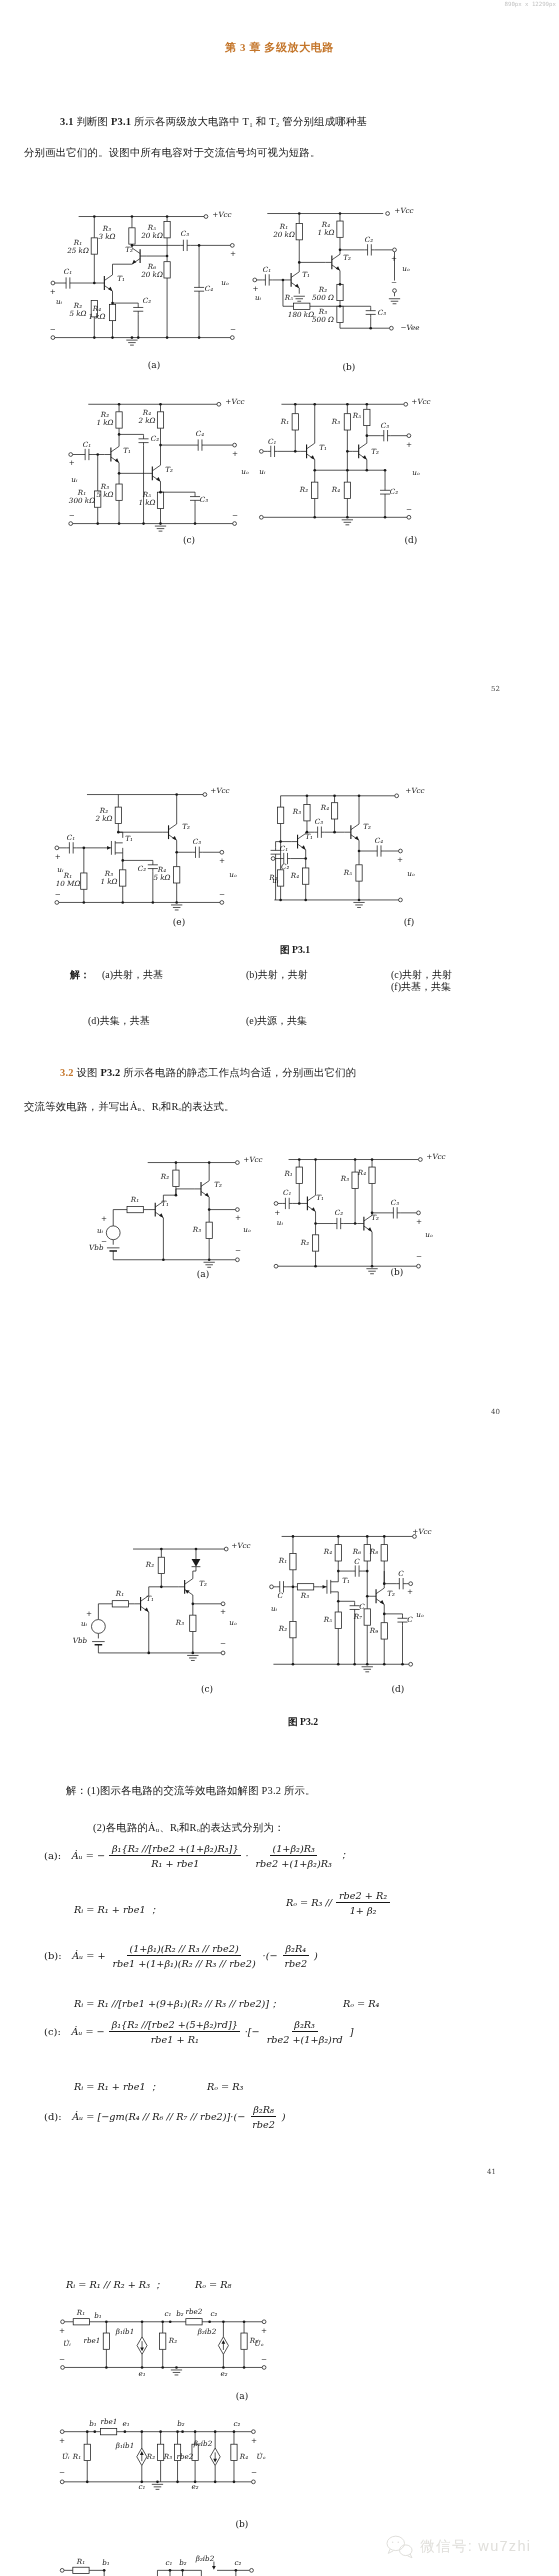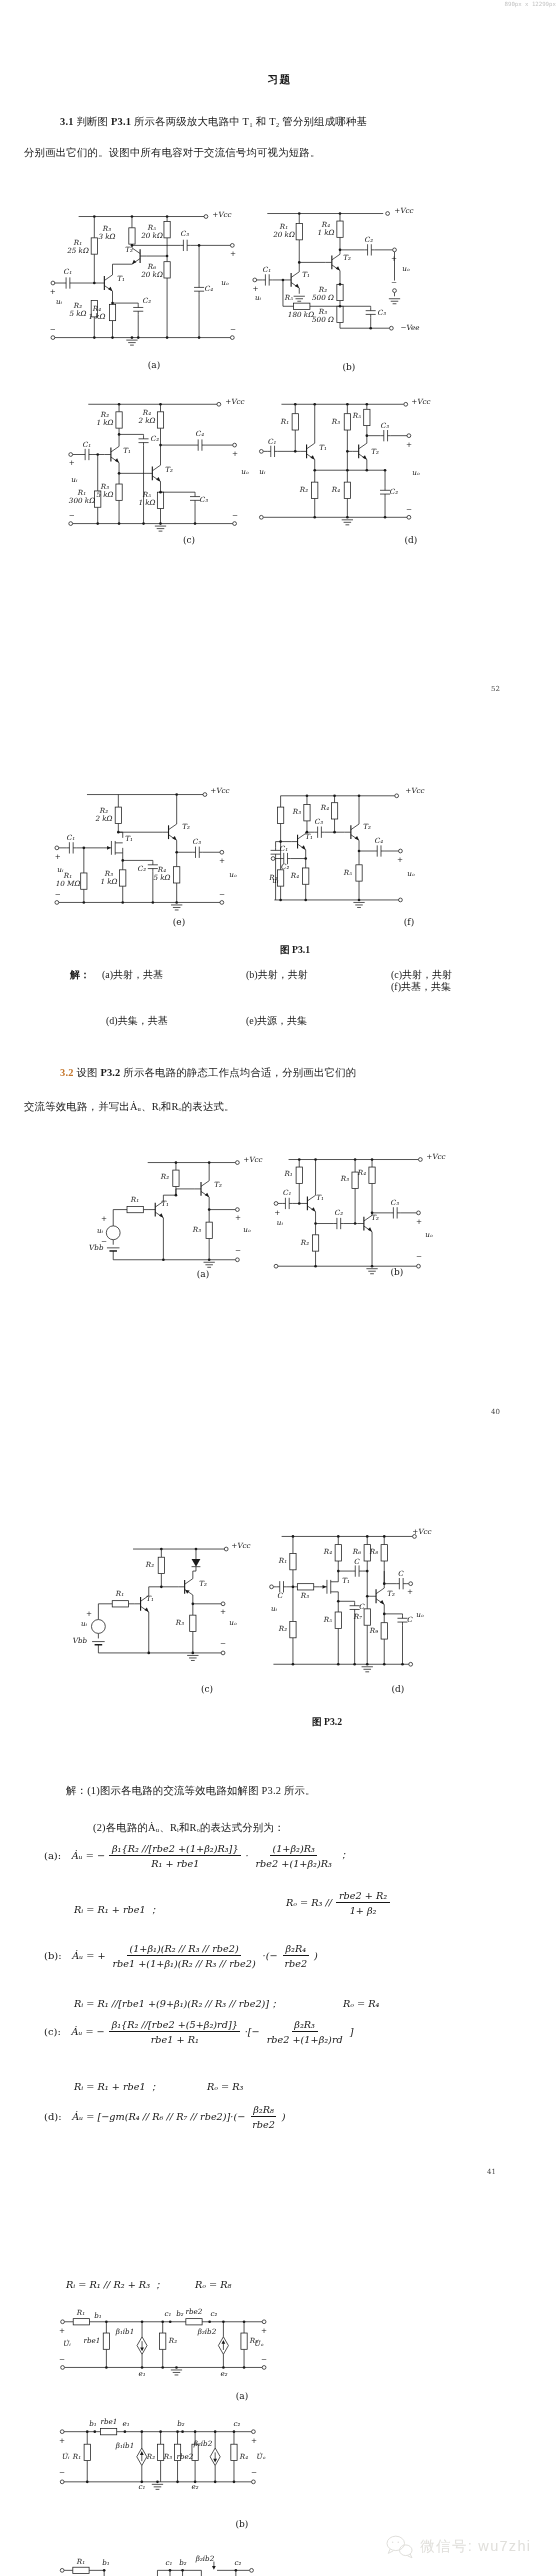--- a/index.html
+++ b/index.html
@@ -30,21 +30,21 @@
   .wm{position:absolute;display:flex;align-items:center;gap:6.3px;color:#e0dfdb}
   .wm span{font:14.5px "Liberation Sans",sans-serif;letter-spacing:1.3px}
 </style>
 </head>
 <body>
 
 <div class="pg">
 
   <span class="sizelb">890px x 12299px</span>
 
-  <p class="ctr h2" style="top:73px">习题</p>
+  <p class="ctr title" style="top:40px">第 3 章  多级放大电路</p>
 
   <p class="para" style="left:60px;top:115px"><span class="b">3.1</span><span> 判断图 </span><span class="b">P3.1</span><span> 所示各两级放大电路中 T₁ 和 T₂ 管分别组成哪种基</span></p>
   <p class="para" style="left:24px;top:146px">分别画出它们的。设图中所有电容对于交流信号均可视为短路。</p>
 
   
   <svg width="0" height="0">
       <defs>
     <g id="rv">
           <rect x="-5" y="-13" width="10" height="26" style="fill:#fff"></rect>
         </g>
@@ -446,21 +446,21 @@
       <span class="lb" style="left: 6.3px; top: 99px;">uᵢ</span>
       <span class="lb" style="left: 131px; top: 78px;">+</span>
       <span class="lb cap" style="left: 140px; top: 140px;">(f)</span>
     </div>
 
   
   <p class="ans b" style="left:70px;top:968px">解：</p>
   <p class="ans" style="left:102px;top:968px">(a)共射，共基</p>
   <p class="ans" style="left:246px;top:968px">(b)共射，共射</p>
   <p class="ans" style="left:391px;top:968px">(c)共射，共射</p>
-  <p class="ans" style="left:106px;top:1014px">(d)共集，共基</p>
+  <p class="ans" style="left:88px;top:1014px">(d)共集，共基</p>
   <p class="ans" style="left:246px;top:1014px">(e)共源，共集</p>
   <p class="ans" style="left:391px;top:980px">(f)共基，共集</p>
 
   <p class="para" style="left:60px;top:1066px"><span class="b o">3.2</span><span> 设图 </span><span class="b">P3.2</span><span> 所示各电路的静态工作点均合适，分别画出它们的</span></p>
   <p class="para" style="left:24px;top:1100px">交流等效电路，并写出Ȧᵤ、Rᵢ和Rₒ的表达式。</p>
 
   
   <div class="fig" style="left:85px;top:1156px;width:185px;height:126px">
     <svg class="cir" width="185" height="126" viewBox="0 0 295 200">
       <path d="M100 10H240M45 165H240M145 10V22M145 48V62M145 62V52H175M198 39V10M198 65V85M198 85H240M198 85V105M198 131V165M45 85H67M93 85H102M45 85V111M45 133V141M45 151V165M125 72V62H145M125 98V165"></path>
@@ -646,21 +646,21 @@
       <span class="lb" style="left: 89px; top: 90px;">R₇</span>
       <span class="lb" style="left: 122px; top: 67px;">T₂</span>
       <span class="lb" style="left: 132px; top: 47px;">C</span>
       <span class="lb" style="left: 105px; top: 104px; text-align: center;">R₉</span>
       <span class="lb" style="left: 141px; top: 93px;">C</span>
       <span class="lb" style="left: 151px; top: 88px;">uₒ</span>
       <span class="lb" style="left: 141px; top: 65px;">+</span>
       <span class="lb cap" style="left: 129px; top: 162px;">(d)</span>
     </div>
 
-  <div class="figcap" style="left:327px;top:1722px">图 P3.2</div>
+  <div class="figcap" style="left:303px;top:1722px">图 P3.2</div>
 
   <p class="para" style="left:66px;top:1784px">解：(1)图示各电路的交流等效电路如解图 P3.2 所示。</p>
   <p class="para" style="left:93px;top:1821px">(2)各电路的Ȧᵤ、Rᵢ和Rₒ的表达式分别为：</p>
 
   
   <div class="eq" style="left:44px;top:1843px">
     <span class="eql">(a):</span>
     <span>Ȧᵤ = −</span>
     <span class="frac">
         <span class="fn">β₁{R₂ //[rbe2 +(1+β₂)R₃]}</span>

